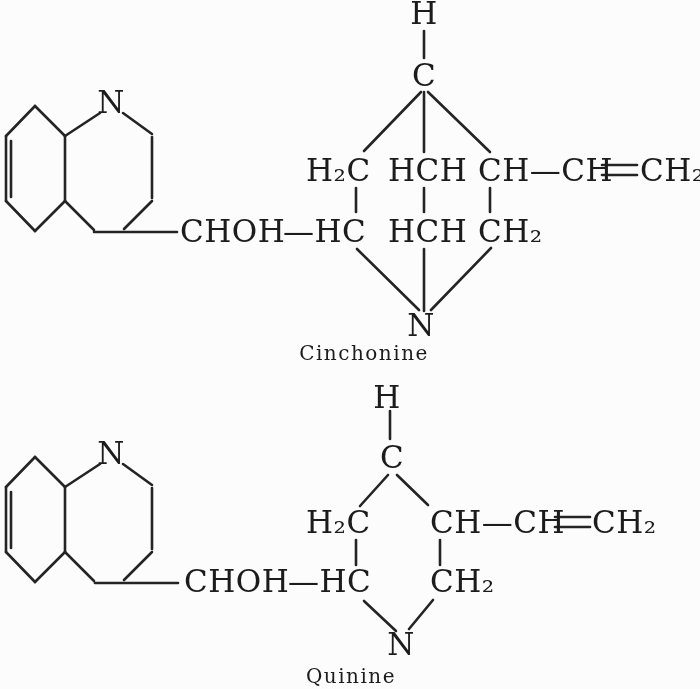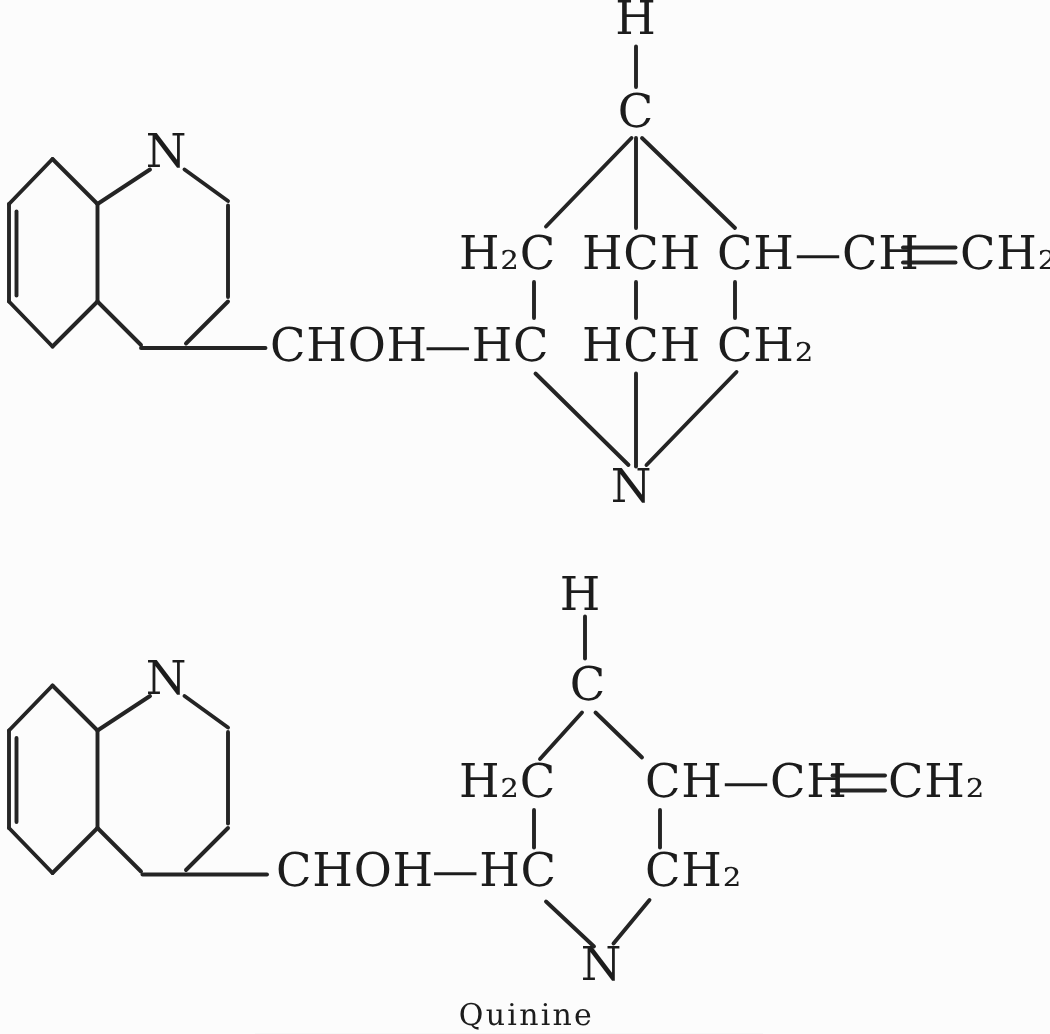--- a/index.html
+++ b/index.html
@@ -109,20 +109,21 @@
   <span class="atom" style="left:388px; top:170px">HCH</span>
   <span class="atom" style="left:478px; top:170px">CH—CH</span>
   <span class="atom" style="left:640px; top:170px">CH₂</span>
 
   <span class="atom" style="left:180px; top:231px">CHOH</span>
   <span class="atom" style="left:283px; top:231px">—HC</span>
   <span class="atom" style="left:388px; top:231px">HCH</span>
   <span class="atom" style="left:478px; top:231px">CH₂</span>
 
   <span class="atom cx" style="left:421px; top:325px">N</span>
+  <span class="caption" style="left:364px; top:353px">Cinchonine</span>
 
   <span class="atom cx" style="left:387px; top:397px">H</span>
   <span class="atom cx" style="left:392px; top:457px">C</span>
   <span class="atom cx" style="left:111px; top:453px">N</span>
 
   <span class="atom" style="left:306px; top:522px">H₂C</span>
   <span class="atom" style="left:430px; top:522px">CH—CH</span>
   <span class="atom" style="left:592px; top:522px">CH₂</span>
 
   <span class="atom" style="left:184px; top:581px">CHOH</span>

